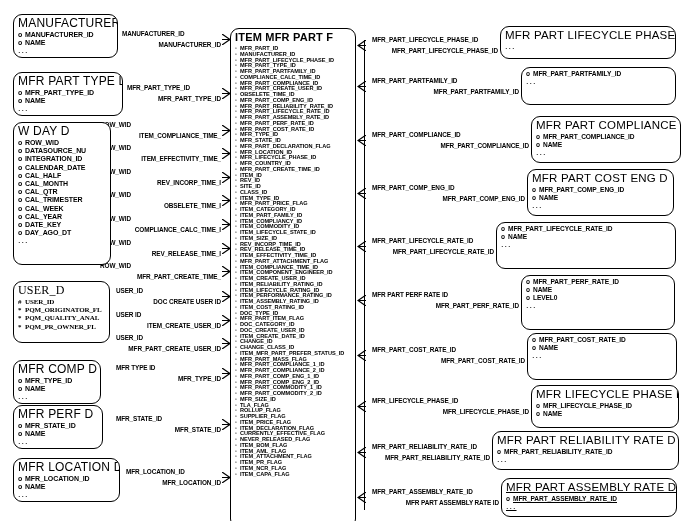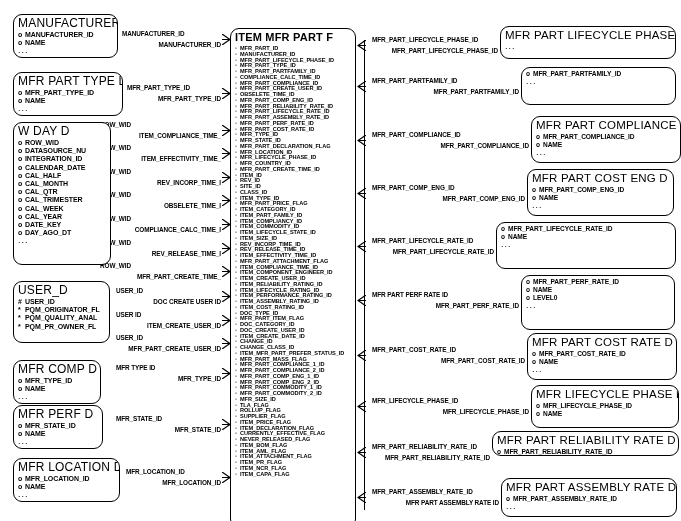--- a/index.html
+++ b/index.html
@@ -121,21 +121,21 @@
     <div class="attr"><span class="mark">o</span><span>CAL_MONTH</span></div>
     <div class="attr"><span class="mark">o</span><span>CAL_QTR</span></div>
     <div class="attr"><span class="mark">o</span><span>CAL_TRIMESTER</span></div>
     <div class="attr"><span class="mark">o</span><span>CAL_WEEK</span></div>
     <div class="attr"><span class="mark">o</span><span>CAL_YEAR</span></div>
     <div class="attr"><span class="mark">o</span><span>DATE_KEY</span></div>
     <div class="attr"><span class="mark">o</span><span>DAY_AGO_DT</span></div>
     <div class="ellipsis">...</div>
   </div>
 
-  <div class="entity" id="left-ent-3" style="left:13px; top:281px; width:97px; height:62px;">
+  <div class="entity" id="left-ent-3" style="left:13px; top:281px; width:97px; height:62px;font-family:Liberation Serif, serif;">
     <div class="ent-title">USER_D</div>
     <div class="attr"><span class="mark">#</span><span>USER_ID</span></div>
     <div class="attr"><span class="mark">*</span><span>PQM_ORIGINATOR_FL</span></div>
     <div class="attr"><span class="mark">*</span><span>PQM_QUALITY_ANAL</span></div>
     <div class="attr"><span class="mark">*</span><span>PQM_PR_OWNER_FL</span></div>
   </div>
 
   <div class="entity" id="left-ent-4" style="left:13px; top:360px; width:88px; height:44px;">
     <div class="ent-title">MFR COMP D</div>
     <div class="attr"><span class="mark">o</span><span>MFR_TYPE_ID</span></div>
@@ -269,39 +269,38 @@
   </div>
 
   <div class="entity right-ent" style="left:521px; top:275px; width:154px; height:55px;">
     <div class="attr"><span class="mark">o</span><span>MFR_PART_PERF_RATE_ID</span></div>
     <div class="attr"><span class="mark">o</span><span>NAME</span></div>
     <div class="attr"><span class="mark">o</span><span>LEVEL0</span></div>
     <div class="ellipsis">...</div>
   </div>
 
   <div class="entity right-ent" style="left:527px; top:333px; width:150px; height:47px;">
-    <div class="ent-title">MFR PART COST RATE D</div>
     <div class="attr"><span class="mark">o</span><span>MFR_PART_COST_RATE_ID</span></div>
     <div class="attr"><span class="mark">o</span><span>NAME</span></div>
     <div class="ellipsis">...</div>
   </div>
 
   <div class="entity right-ent" style="left:531px; top:385px; width:148px; height:43px;">
     <div class="ent-title">MFR LIFECYCLE PHASE D</div>
     <div class="attr"><span class="mark">o</span><span>MFR_LIFECYCLE_PHASE_ID</span></div>
     <div class="attr"><span class="mark">o</span><span>NAME</span></div>
   </div>
 
-  <div class="entity right-ent" style="left:492px; top:431px; width:187px; height:25px;">
+  <div class="entity right-ent" style="left:492px; top:431px; width:187px; height:39px;">
     <div class="ent-title">MFR PART RELIABILITY RATE D</div>
     <div class="attr"><span class="mark">o</span><span>MFR_PART_RELIABILITY_RATE_ID</span></div>
     <div class="ellipsis">...</div>
   </div>
 
-  <div class="entity right-ent" style="left:501px; top:478px; width:176px; height:39px;">
+  <div class="entity right-ent" style="left:501px; top:478px; width:176px; height:39px;text-decoration:underline;">
     <div class="ent-title">MFR PART ASSEMBLY RATE D</div>
     <div class="attr"><span class="mark">o</span><span>MFR_PART_ASSEMBLY_RATE_ID</span></div>
     <div class="ellipsis">...</div>
   </div>
 
   <div id="rel-layer">
       <div class="solid" style="left: 118px; top: 39px; width: 47.84px;"></div>
       <div class="dashed" style="left: 165.84px; top: 39px; width: 56.16px;"></div>
       <svg class="crow" width="9" height="11" style="left: 222px; top: 33.5px;">
         <path d="M0,0 L8,5.5 L0,11 M0,5.5 L8,5.5" stroke="#000" stroke-width="1.2" fill="none"></path>

